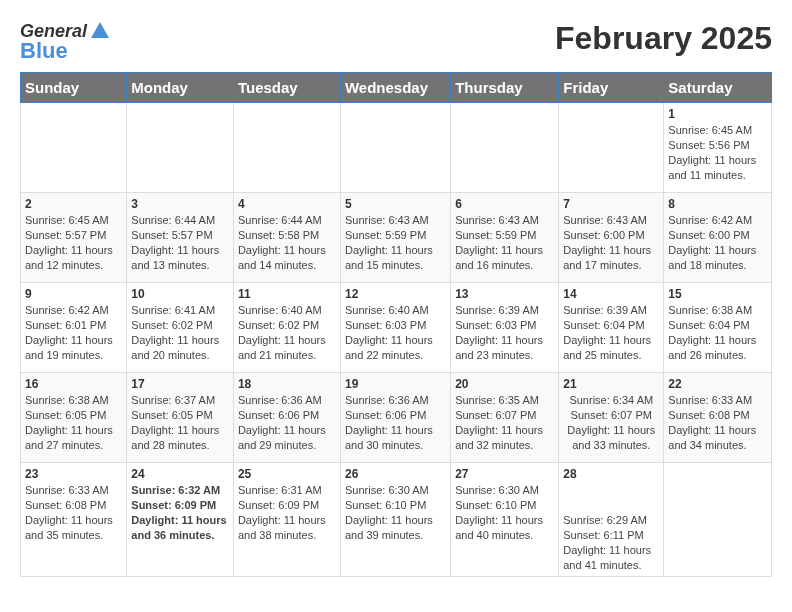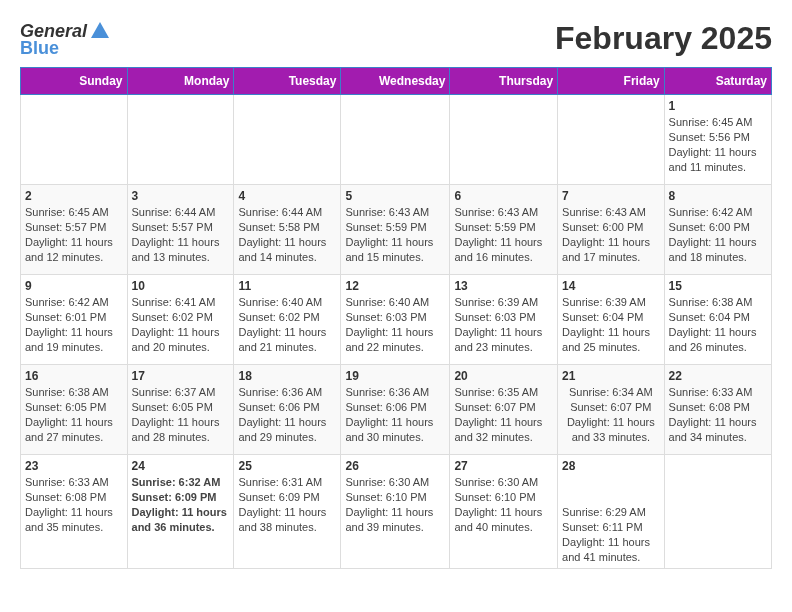--- a/index.html
+++ b/index.html
@@ -32,26 +32,26 @@
     .subtitle {
       font-size: 14px;
       color: #555;
     }
     .calendar-table {
       width: 100%;
       border-collapse: collapse;
       border: 1px solid #ccc;
     }
     .calendar-table th {
-      background-color: #a21caf;
+      background-color: #737373;
       color: white;
-      font-size: 12px;
+      font-size: 15px;
       font-weight: bold;
       padding: 6px 4px;
-      text-align: right;
+      text-align: left;
       border: 1px solid #3a80c9;
     }
     .calendar-table td {
       width: 113px;
       height: 90px;
       vertical-align: top;
       padding: 4px;
       border: 1px solid #ddd;
       font-size: 10px;
       color: #333;
@@ -80,21 +80,21 @@
 <body>
 
 <div class="header-area">
   <div class="logo">
     <div style="display:flex; align-items:center; gap:2px;font-style:italic;">
       <span style="font-size:18px; font-weight:bold; color:#333;">General</span>
       <svg width="22" height="22" viewBox="0 0 22 22">
         <polygon points="11,2 20,18 2,18" fill="#4a90d9"></polygon>
       </svg>
     </div>
-    <span style="font-size:18px; font-weight:bold; color:#4a90d9; margin-top:-4px;">Blue</span>
+    <span style="font-size:22px; font-weight:bold; color:#4a90d9; margin-top:-4px;">Blue</span>
   </div>
   <div class="title-area">
     <div class="main-title">February 2025</div>
   </div>
 </div>
 
 <table class="calendar-table">
   <thead>
     <tr>
     <th>Sunday</th>

